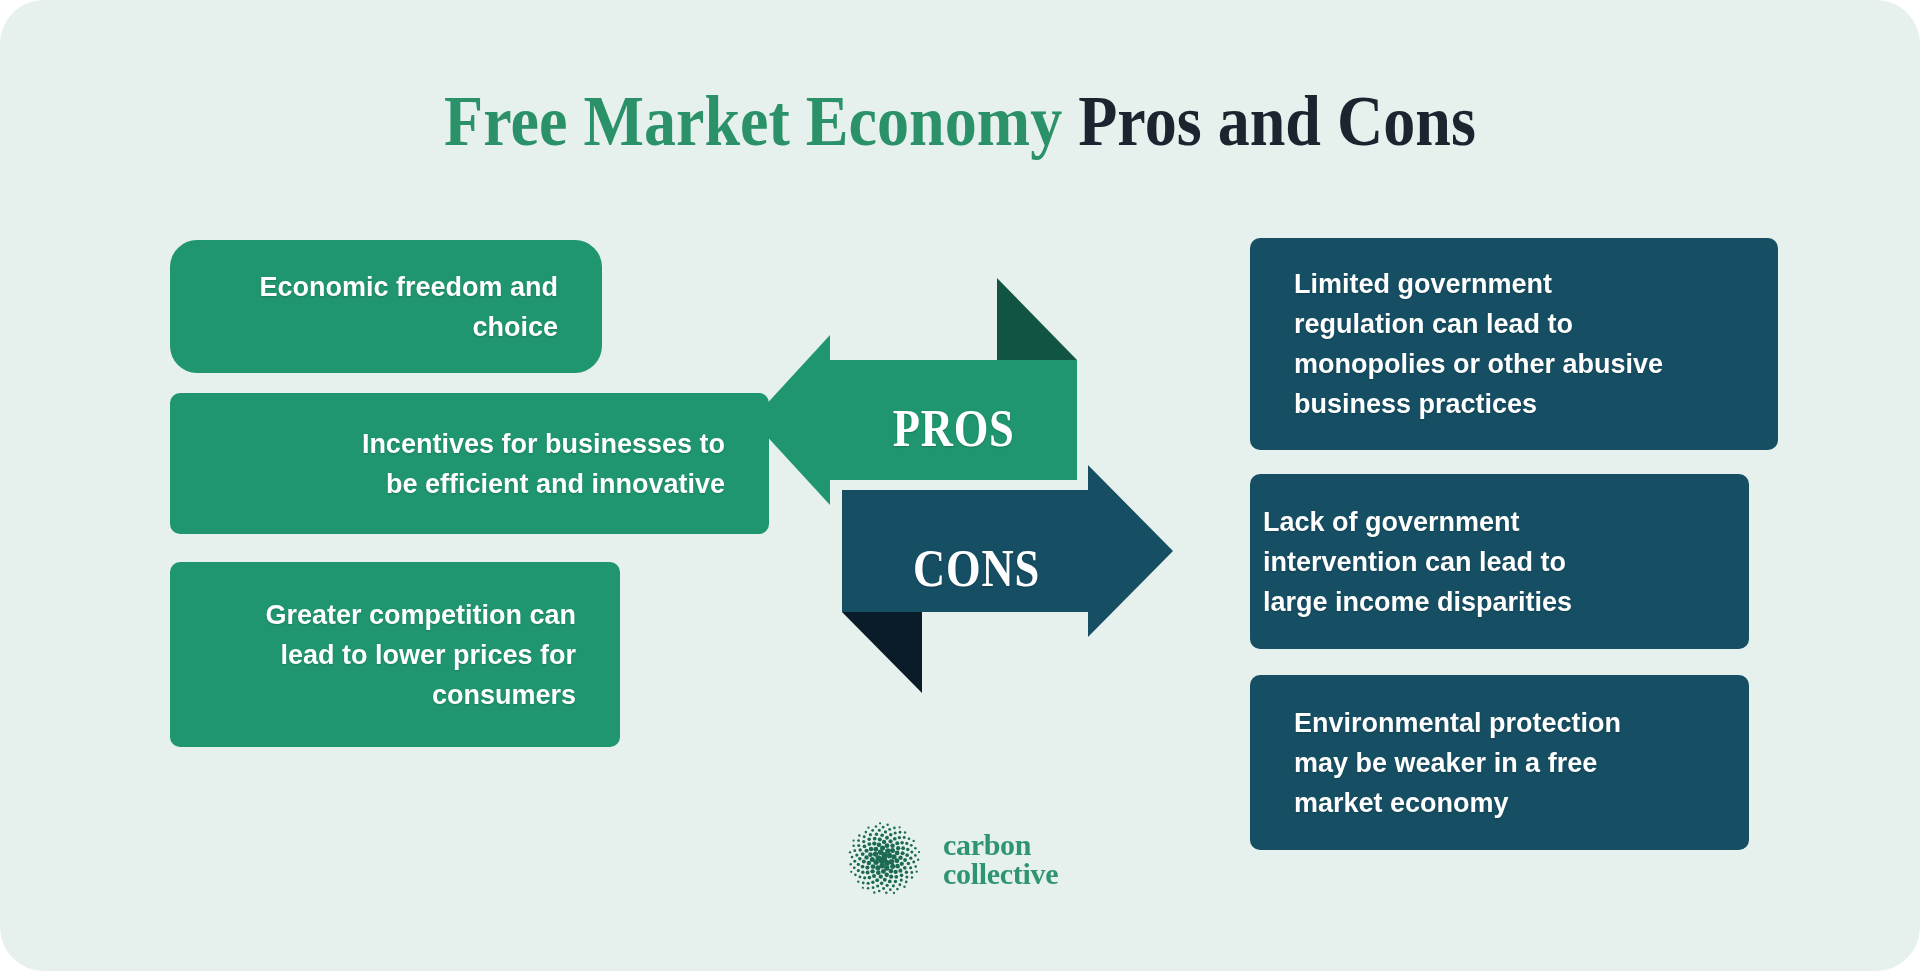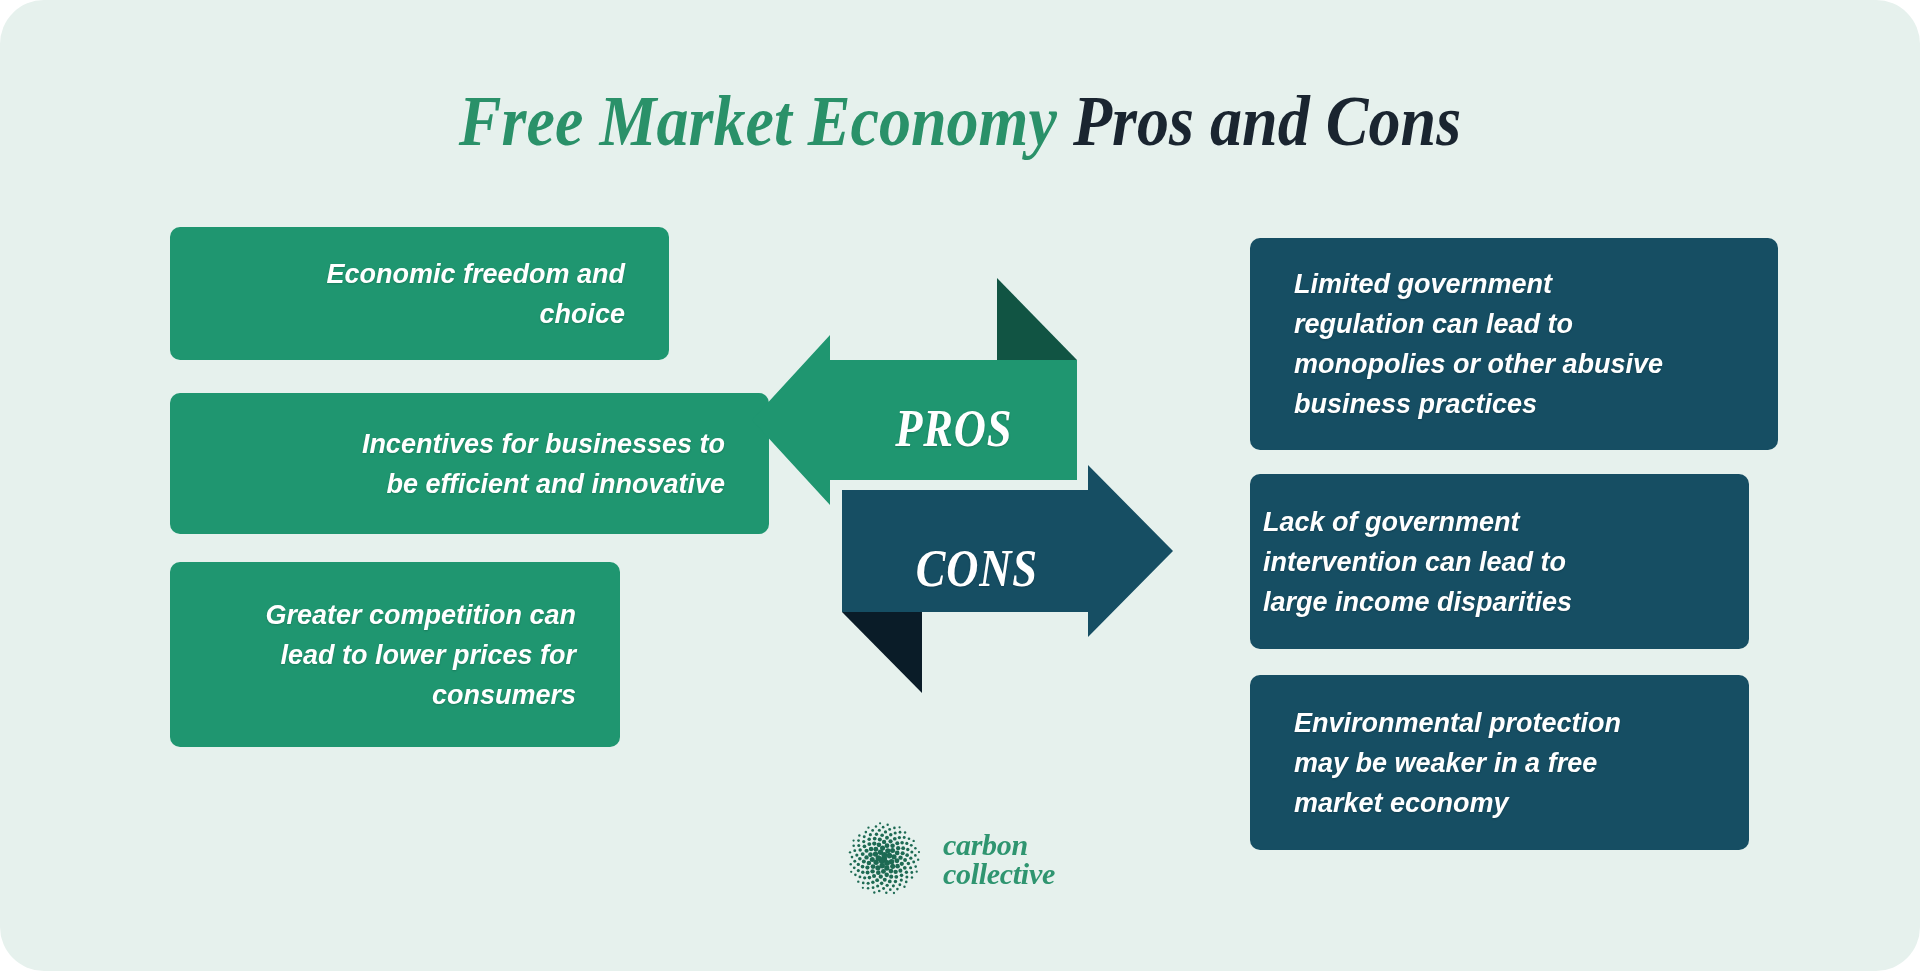--- a/index.html
+++ b/index.html
@@ -6,21 +6,20 @@
   body{
     width:1920px;height:971px;
     background:var(--page,#fff);
     position:relative;overflow:hidden;
     font-family:"Liberation Sans",sans-serif;
   }
   .panel{
     position:absolute;inset:0;
     background:var(--panel,#e6f1ed);
     border-radius:44px;
-    font-style:italic;
   }
   
   .title{
     position:absolute;top:85px;left:0;width:100%;
     margin:0;text-align:center;white-space:nowrap;
     font-family:"Liberation Serif",serif;
     font-weight:700;font-size:72px;line-height:1;
     transform:scaleX(0.89);
     letter-spacing:0;
   }
@@ -31,21 +30,21 @@
     position:absolute;
     border-radius:10px;
     display:flex;align-items:center;
     padding:0 44px;box-sizing:border-box;
     color:var(--text);
     font-size:27px;line-height:40px;font-weight:700;
   }
   .card span{white-space:pre-line;text-shadow:0 1px 2px rgba(0,0,0,.18);}
   .card.green{background:var(--green);justify-content:flex-end;text-align:right;}
   .card.navy{background:var(--navy);justify-content:flex-start;text-align:left;}
-  .pros-1{left:170px;top:227px;width:499px;height:133px;}
+  .pros-1{left:170px;top:240px;width:432px;height:133px;border-radius:27px;}
   .pros-2{left:170px;top:393px;width:599px;height:141px;}
   .pros-3{left:170px;top:562px;width:450px;height:185px;}
   .cons-1{left:1250px;top:238px;width:528px;height:212px;}
   .cons-2{left:1250px;top:474px;width:499px;height:175px;padding-left:13px;}
   .cons-3{left:1250px;top:675px;width:499px;height:175px;}
   
   .arrows{position:absolute;inset:0;width:1920px;height:971px;}
   .arrow-label{
     position:absolute;display:flex;align-items:center;justify-content:center;
     color:var(--text);

